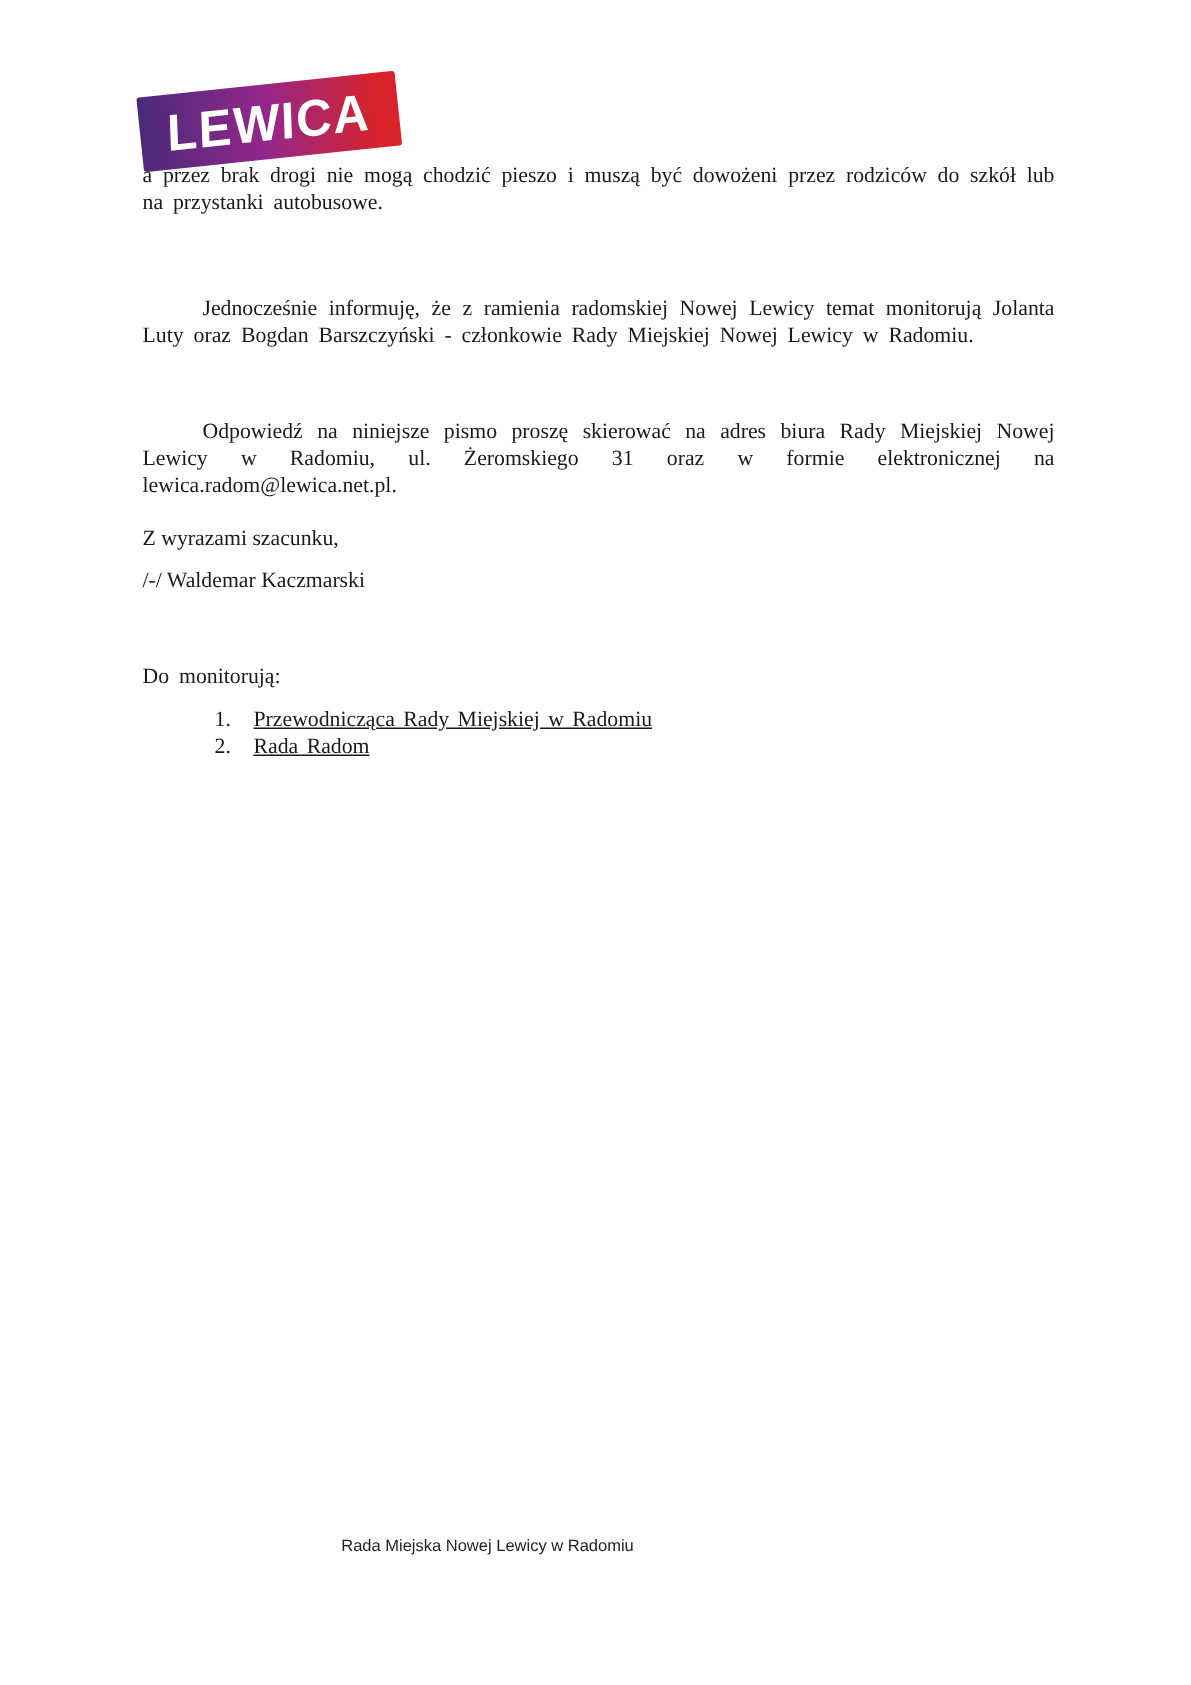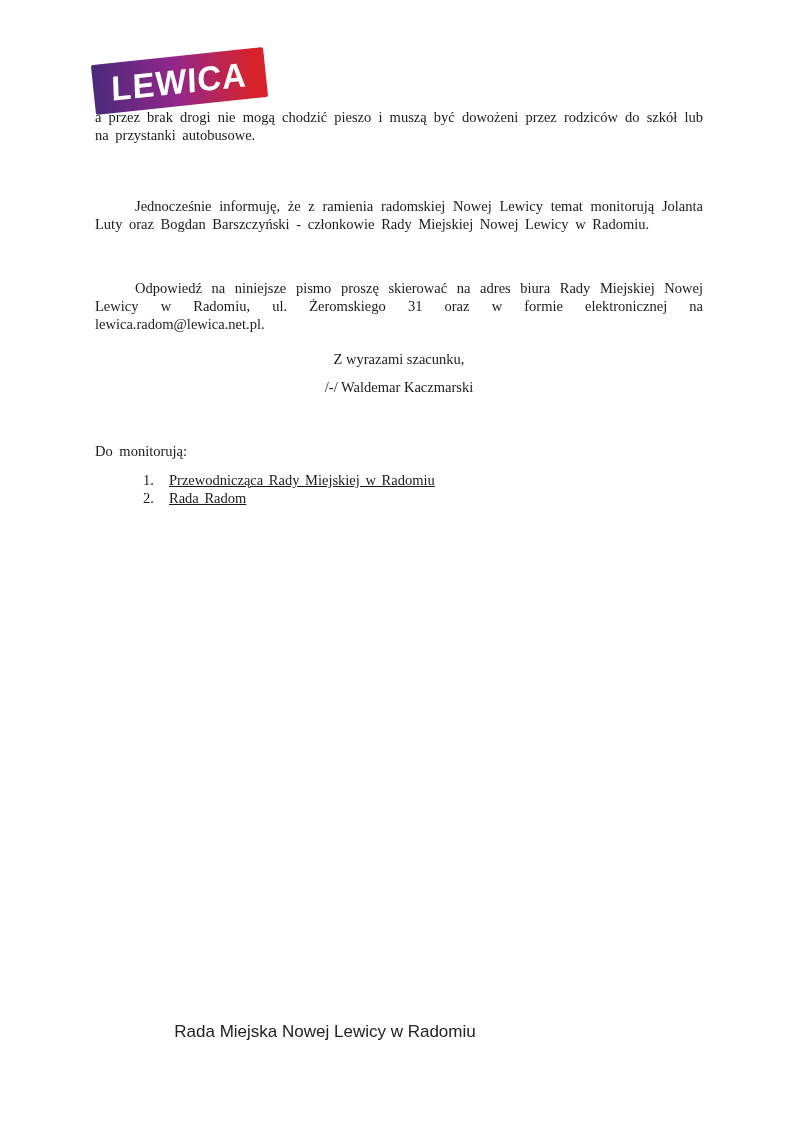--- a/index.html
+++ b/index.html
@@ -53,21 +53,21 @@
     text-align: justify;
     word-spacing: 3px;
   }
   .para.indent { text-indent: 40px; }
   .p1 { top: 108px; }
   .p2 { top: 197px; }
   .p3 { top: 259px; margin-top: 20px; }
   .signoff {
     position: absolute;
     width: 608px;
-    text-align: center;
+    text-align: left;
   }
   .s1 { top: 350px; }
   .s2 { top: 378px; }
   .cc-heading {
     position: absolute;
     top: 442px;
     word-spacing: 3px;
   }
   .cc-list {
     position: absolute;
@@ -79,21 +79,21 @@
   .cc-num { width: 26px; flex: none; }
   .cc-label { word-spacing: 2px; text-decoration: underline; }
   
   .footer {
     position: absolute;
     left: 0;
     top: 1022px;
     width: 650px;
     text-align: center;
     font-family: "Liberation Sans", "DejaVu Sans", sans-serif;
-    font-size: 17px;
+    font-size: 11px;
     line-height: 19.5px;
     color: #222222;
   }
 </style>
 </head>
 <body>
 
 <div class="page">
 
   <div class="logo" style="background: linear-gradient(92deg, rgb(74, 42, 122) 0%, rgb(147, 39, 139) 48%, rgb(216, 35, 42) 92%);">

